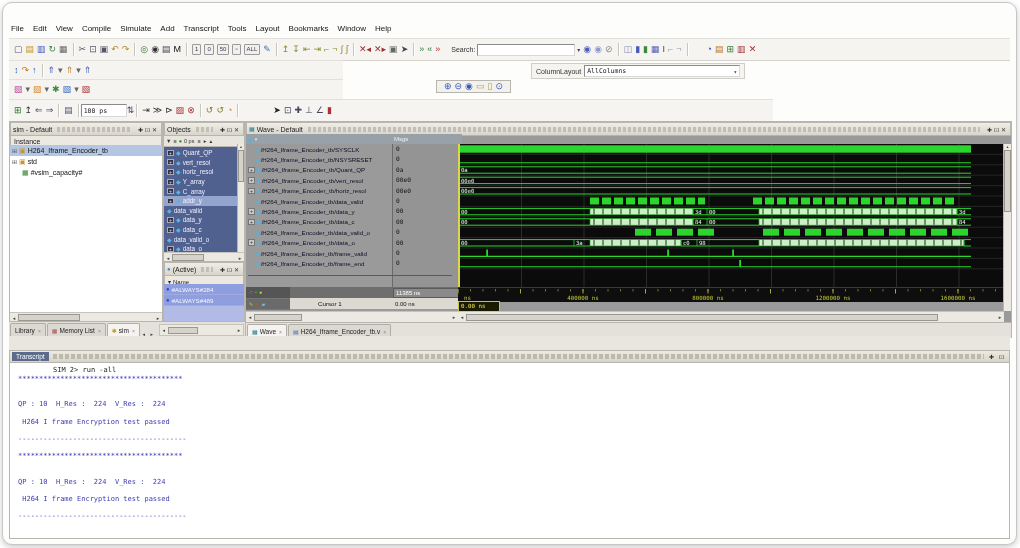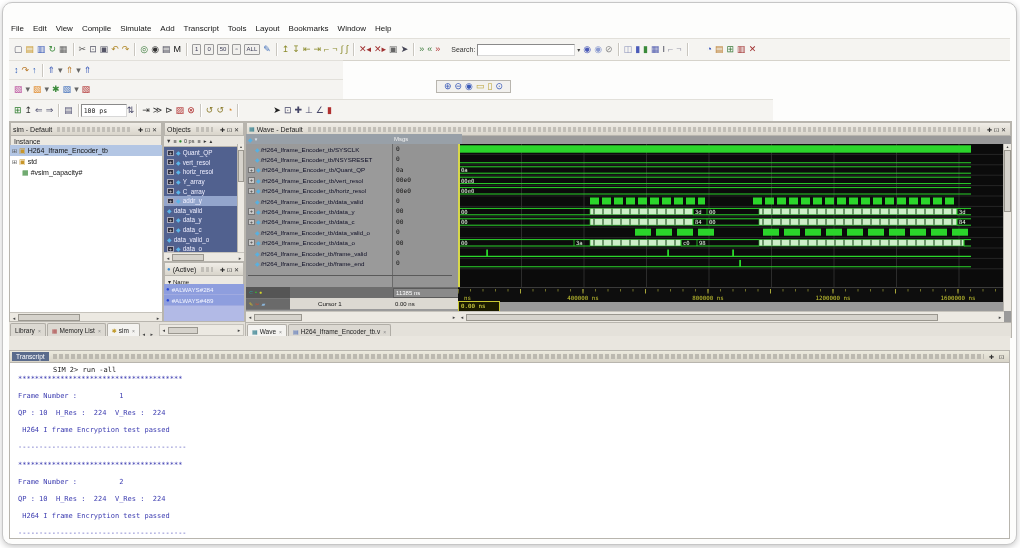--- a/index.html
+++ b/index.html
@@ -239,20 +239,27 @@
         <span class="tgroup">
           <span class="ticon" style="color: rgb(58, 90, 184);">⇑</span>
           <span class="ticon" style="color: rgb(102, 102, 102);">▾</span>
           <span class="ticon" style="color: rgb(184, 120, 40);">⇑</span>
           <span class="ticon" style="color: rgb(102, 102, 102);">▾</span>
           <span class="ticon" style="color: rgb(58, 90, 184);">⇑</span>
         </span>
       </div>
   </div>
 
+  <div class="abs" id="column-layout">
+    <span>ColumnLayout</span>
+    <span class="inset" id="cl-value">
+      <span>AllColumns</span>
+      <span class="caret">▾</span>
+    </span>
+  </div>
 
   <div class="abs trow" id="tbrow2b">
     <div class="tflex">
         <span class="tgroup">
           <span class="ticon" style="color: rgb(184, 74, 154);">▧</span>
           <span class="ticon" style="color: rgb(102, 102, 102);">▾</span>
           <span class="ticon" style="color: rgb(224, 136, 40);">▧</span>
           <span class="ticon" style="color: rgb(102, 102, 102);">▾</span>
           <span class="ticon" style="color: rgb(58, 138, 58);">✱</span>
           <span class="ticon" style="color: rgb(58, 106, 184);">▧</span>
@@ -930,31 +937,29 @@
       <div id="tr-dots"></div>
       <span id="tr-btns">
           <span style="margin: 0px 1px;">✚</span>
           <span style="margin: 0px 1px;">⊡</span>
         </span>
     </div>
     <div id="tr-body">
         <div class="tline dark">SIM 2&gt; run -all</div>
         <div class="tline">***************************************</div>
         <div class="tline"> </div>
-        <div class="tline">Frame Number :          1</div>
         <div class="tline"> </div>
         <div class="tline">QP : 10  H_Res :  224  V_Res :  224</div>
         <div class="tline"> </div>
         <div class="tline"> H264 I frame Encryption test passed</div>
         <div class="tline"> </div>
         <div class="tline">----------------------------------------</div>
         <div class="tline"> </div>
         <div class="tline">***************************************</div>
         <div class="tline"> </div>
-        <div class="tline">Frame Number :          2</div>
         <div class="tline"> </div>
         <div class="tline">QP : 10  H_Res :  224  V_Res :  224</div>
         <div class="tline"> </div>
         <div class="tline"> H264 I frame Encryption test passed</div>
         <div class="tline"> </div>
         <div class="tline">----------------------------------------</div>
       </div>
   </div>
 
 </div>

